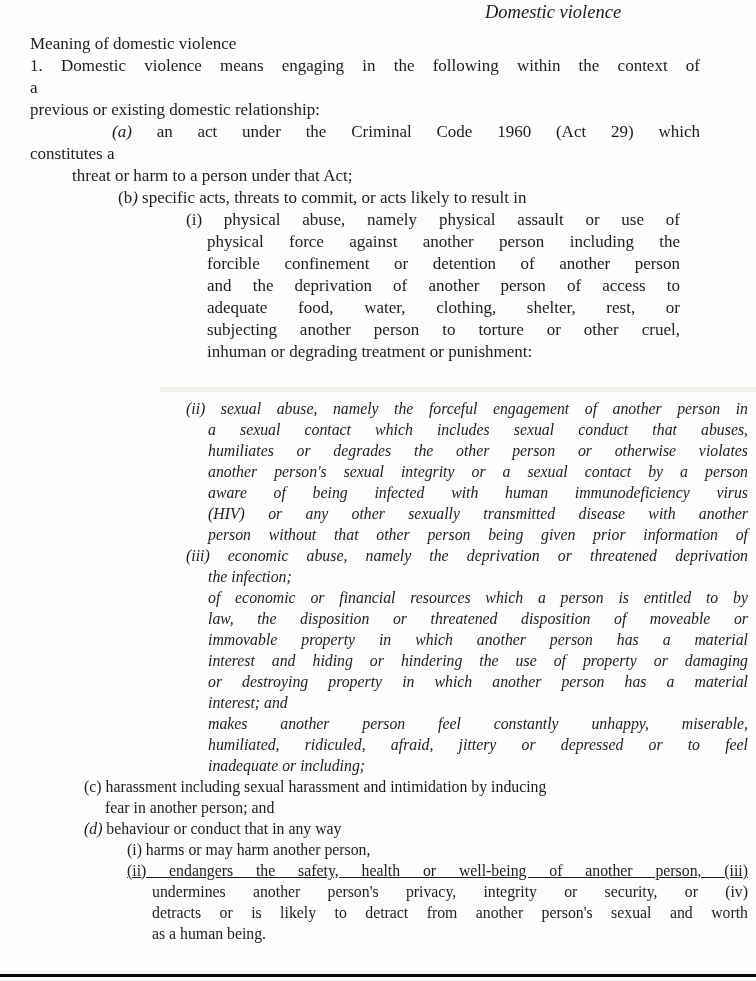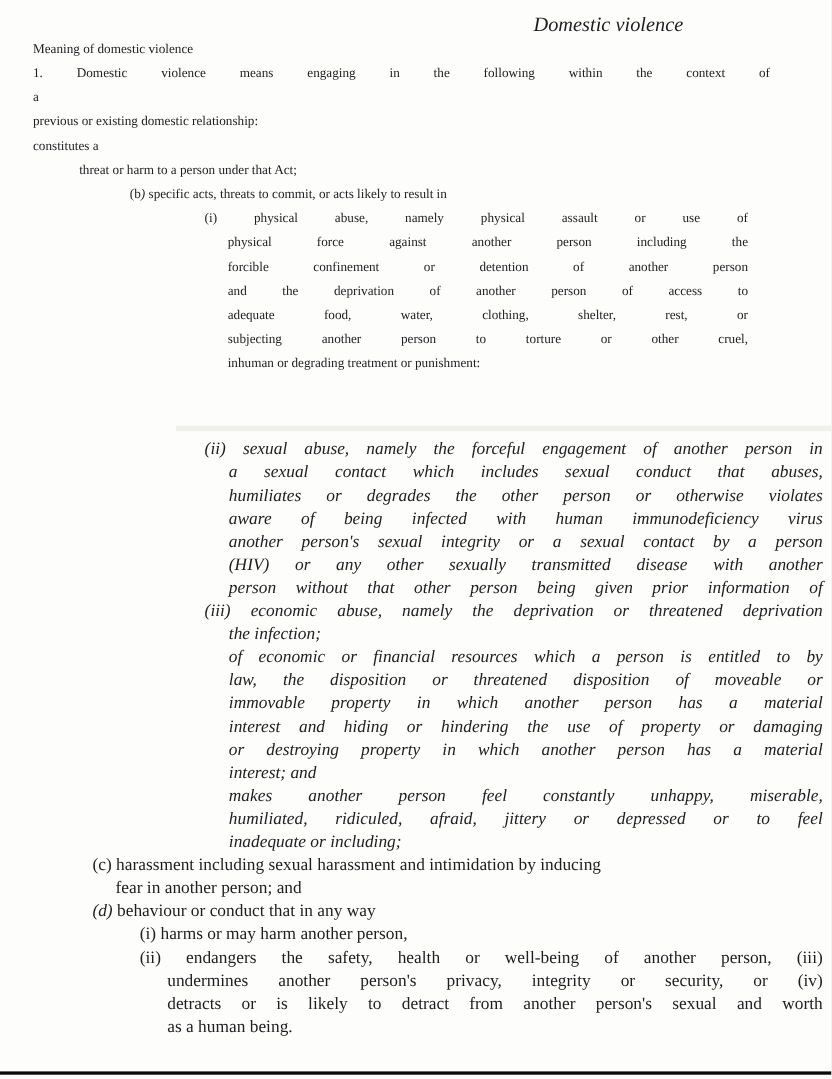--- a/index.html
+++ b/index.html
@@ -5,80 +5,81 @@
   html,body{margin:0;padding:0;background:#e9e9e9;}
   #page{
     position:relative;
     width:756px;height:981px;
     background:#fdfdfc;
     overflow:hidden;
     font-family:"Liberation Serif","DejaVu Serif",serif;
     color:#1d1d1f;
   }
   .hdr{
-    position:absolute;left:485px;top:12px;
+    position:absolute;left:485px;top:1px;
     font-style:italic;font-size:18.5px;line-height:22px;
   }
   .part{position:absolute;left:0;width:756px;}
-  .part1{top:33px;font-size:12px;line-height:22px;}
+  .part1{top:33px;font-size:17px;line-height:22px;}
   .part2{top:398px;font-size:15.8px;line-height:21px;}
   .ln{white-space:normal;}
   .j{text-align:justify;text-align-last:justify;}
   .it{font-style:italic;}
   
   .m0{margin-left:30px;width:670px;}
   .mA{margin-left:112px;width:588px;}
   .mT{margin-left:72px;}
   .mB{margin-left:118px;}
   .mI{margin-left:207px;width:473px;}
   .hang1{text-indent:-21px;}
   
   .mII{margin-left:208px;width:540px;font-style:italic;}
   .hang2{text-indent:-22px;}
   .mC{margin-left:84px;}
   .mCf{margin-left:105px;}
   .mDs{margin-left:127px;}
   .mDII{margin-left:152px;width:596px;}
-  .hang3{text-indent:-25px;}
+  .hang3{text-indent:-25px;text-decoration:underline;}
   .seam{
     position:absolute;left:160px;right:0;top:387px;height:5px;
     background:#ecece9;opacity:.8;
   }
   .rule{
     position:absolute;left:0;right:0;top:974px;height:3px;
   }
 </style>
 </head>
 <body>
 
 <div id="page" style="background: rgb(253, 253, 252); color: rgb(29, 29, 31);">
   <div class="hdr">Domestic violence</div>
   <div class="part part1" id="part1">
       <div class="ln m0"><span>Meaning of domestic violence</span></div>
       <div class="ln m0 j"><span>1. Domestic violence means engaging in the following within the context of</span></div>
       <div class="ln m0"><span>a</span></div>
       <div class="ln m0"><span>previous or existing domestic relationship:</span></div>
+      <div class="ln mA j"><span class="it">(a)</span><span> an act under the Criminal Code 1960 (Act 29) which</span></div>
       <div class="ln m0"><span>constitutes a</span></div>
       <div class="ln mT"><span>threat or harm to a person under that Act;</span></div>
       <div class="ln mB"><span>(b</span><span class="it">)</span><span> specific acts, threats to commit, or acts likely to result in</span></div>
       <div class="ln mI hang1 j"><span>(i) physical abuse, namely physical assault or use of</span></div>
       <div class="ln mI j"><span>physical force against another person including the</span></div>
       <div class="ln mI j"><span>forcible confinement or detention of another person</span></div>
       <div class="ln mI j"><span>and the deprivation of another person of access to</span></div>
       <div class="ln mI j"><span>adequate food, water, clothing, shelter, rest, or</span></div>
       <div class="ln mI j"><span>subjecting another person to torture or other cruel,</span></div>
       <div class="ln mI"><span>inhuman or degrading treatment or punishment:</span></div>
     </div>
   <div class="seam"></div>
   <div class="part part2" id="part2">
       <div class="ln mII hang2 j"><span>(ii) sexual abuse, namely the forceful engagement of another person in</span></div>
       <div class="ln mII j"><span>a sexual contact which includes sexual conduct that abuses,</span></div>
       <div class="ln mII j"><span>humiliates or degrades the other person or otherwise violates</span></div>
+      <div class="ln mII j"><span>another person's sexual integrity or a sexual contact by a person</span></div>
       <div class="ln mII j"><span>aware of being infected with human immunodeficiency virus</span></div>
-      <div class="ln mII j"><span>another person's sexual integrity or a sexual contact by a person</span></div>
       <div class="ln mII j"><span>(HIV) or any other sexually transmitted disease with another</span></div>
       <div class="ln mII j"><span>person without that other person being given prior information of</span></div>
       <div class="ln mII hang2 j"><span>(iii) economic abuse, namely the deprivation or threatened deprivation</span></div>
       <div class="ln mII"><span>the infection;</span></div>
       <div class="ln mII j"><span>of economic or financial resources which a person is entitled to by</span></div>
       <div class="ln mII j"><span>law, the disposition or threatened disposition of moveable or</span></div>
       <div class="ln mII j"><span>immovable property in which another person has a material</span></div>
       <div class="ln mII j"><span>interest and hiding or hindering the use of property or damaging</span></div>
       <div class="ln mII j"><span>or destroying property in which another person has a material</span></div>
       <div class="ln mII"><span>interest; and</span></div>

